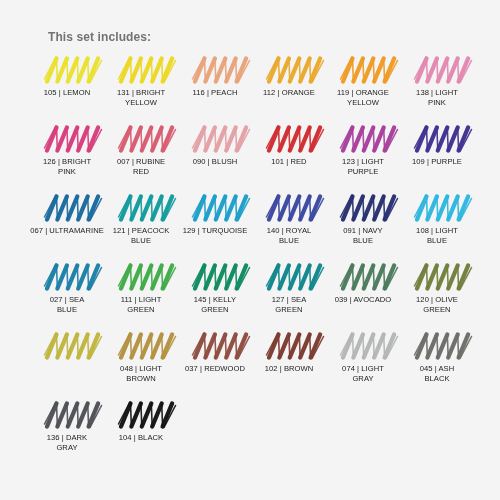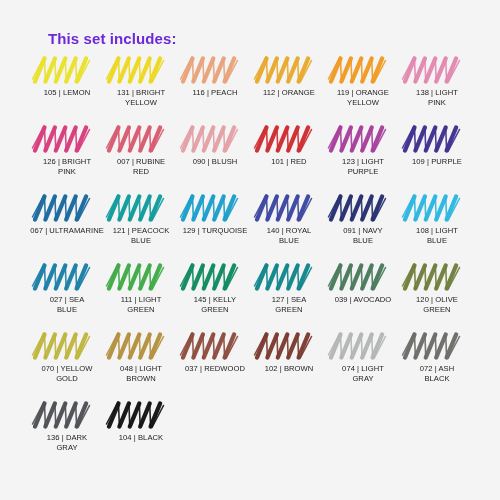--- a/index.html
+++ b/index.html
@@ -18,44 +18,44 @@
     position: relative;
     width: 500px;
     height: 500px;
     background: #f4f4f4;
     box-sizing: border-box;
   }
   #heading {
     position: absolute;
     left: 48px;
     top: 30px;
-    font-size: 15px;
+    font-size: 12px;
     font-weight: bold;
-    color: #6d28d9;
+    color: #737373;
     letter-spacing: 0.1px;
     white-space: nowrap;
   }
   #grid {
     position: absolute;
     left: 30px;
     top: 52px;
     width: 444px;
     display: grid;
     grid-template-columns: repeat(6, 74px);
     grid-auto-rows: 69px;
     column-gap: 0px;
     row-gap: 0px;
   }
   .cell {
     position: relative;
     width: 74px;
     height: 69px;
     display: flex;
     flex-direction: column;
-    align-items: flex-start;
+    align-items: flex-end;
   }
   .swatch {
     width: 62px;
     height: 30px;
     display: block;
     margin-top: 3px;
   }
   .swatch svg {
     display: block;
     width: 62px;
@@ -586,22 +586,20 @@
               <path d="M 2.5 24 L 14 2.0" stroke-width="1.6" opacity="0.92"></path>
               <path d="M 48 27.5 L 59.5 5.5" stroke-width="1.6" opacity="0.92"></path>
               <path d="M 5.00 26.5 L 14.50 3.5" stroke-width="4.3" opacity="0.97"></path>
               <path d="M 15.40 26.5 L 24.90 3.5" stroke-width="4.3" opacity="0.97"></path>
               <path d="M 25.80 26.5 L 35.30 3.5" stroke-width="4.3" opacity="0.97"></path>
               <path d="M 36.20 26.5 L 45.70 3.5" stroke-width="4.3" opacity="0.97"></path>
               <path d="M 46.60 26.5 L 56.10 3.5" stroke-width="4.3" opacity="0.97"></path>
             </g>
           </svg>
         </div>
-        <div class="label">070 | YELLOW
-GOLD</div>
       </div>
       <div class="cell">
         <div class="swatch">
           <svg viewBox="0 0 62 30" preserveAspectRatio="none">
             <g stroke="#b4913f" fill="none" stroke-linecap="round">
               <path d="M 14.50 3.5 L 15.40 26.5" stroke-width="1.6" opacity="0.92"></path>
               <path d="M 24.90 3.5 L 25.80 26.5" stroke-width="1.6" opacity="0.92"></path>
               <path d="M 35.30 3.5 L 36.20 26.5" stroke-width="1.6" opacity="0.92"></path>
               <path d="M 45.70 3.5 L 46.60 26.5" stroke-width="1.6" opacity="0.92"></path>
               <path d="M 2.5 24 L 14 2.0" stroke-width="1.6" opacity="0.92"></path>
@@ -689,21 +687,21 @@
               <path d="M 2.5 24 L 14 2.0" stroke-width="1.6" opacity="0.92"></path>
               <path d="M 48 27.5 L 59.5 5.5" stroke-width="1.6" opacity="0.92"></path>
               <path d="M 5.00 26.5 L 14.50 3.5" stroke-width="4.3" opacity="0.97"></path>
               <path d="M 15.40 26.5 L 24.90 3.5" stroke-width="4.3" opacity="0.97"></path>
               <path d="M 25.80 26.5 L 35.30 3.5" stroke-width="4.3" opacity="0.97"></path>
               <path d="M 36.20 26.5 L 45.70 3.5" stroke-width="4.3" opacity="0.97"></path>
               <path d="M 46.60 26.5 L 56.10 3.5" stroke-width="4.3" opacity="0.97"></path>
             </g>
           </svg>
         </div>
-        <div class="label">072 | ASH
+        <div class="label">045 | ASH
 BLACK</div>
       </div>
       <div class="cell">
         <div class="swatch">
           <svg viewBox="0 0 62 30" preserveAspectRatio="none">
             <g stroke="#4e5055" fill="none" stroke-linecap="round">
               <path d="M 14.50 3.5 L 15.40 26.5" stroke-width="1.6" opacity="0.92"></path>
               <path d="M 24.90 3.5 L 25.80 26.5" stroke-width="1.6" opacity="0.92"></path>
               <path d="M 35.30 3.5 L 36.20 26.5" stroke-width="1.6" opacity="0.92"></path>
               <path d="M 45.70 3.5 L 46.60 26.5" stroke-width="1.6" opacity="0.92"></path>

